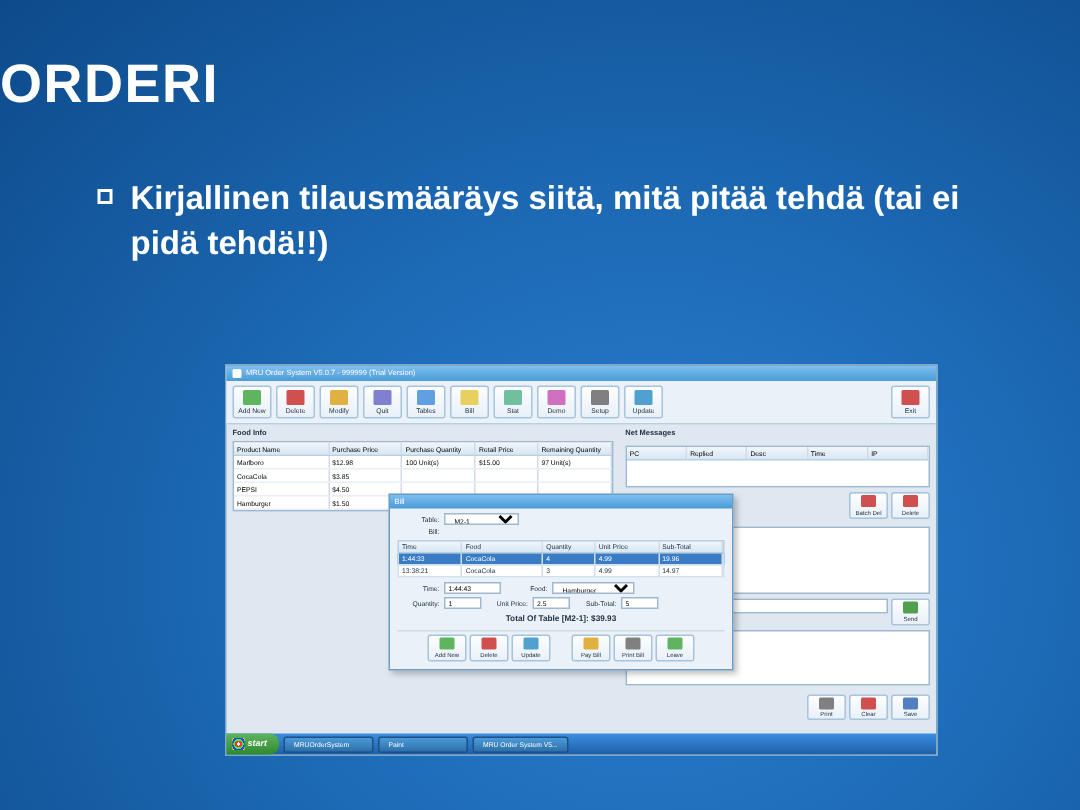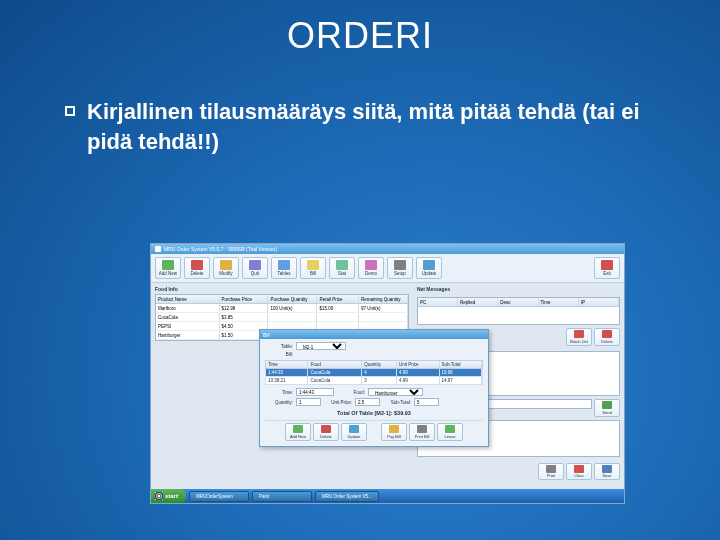--- a/index.html
+++ b/index.html
@@ -5,24 +5,23 @@
   * { box-sizing: border-box; margin: 0; padding: 0; }
   body {
     width: 720px; height: 540px;
     background: radial-gradient(ellipse at 60% 70%, #2a7fd0 0%, #1e6cb8 40%, #0d4a8a 100%);
     font-family: Arial, sans-serif;
     color: #fff;
     position: relative;
     overflow: hidden;
   }
   .slide-title {
-    text-align: center;
     font-size: 36px;
-    font-weight: normal;
-    padding-top: 15px;
+    font-weight: bold;
+    padding-top: 35px;
     letter-spacing: 1px;
   }
   .bullet-wrap {
     margin: 40px 50px 0 65px;
   }
   .bullet {
     display: flex;
     align-items: flex-start;
     font-size: 22px;
     font-weight: bold;

